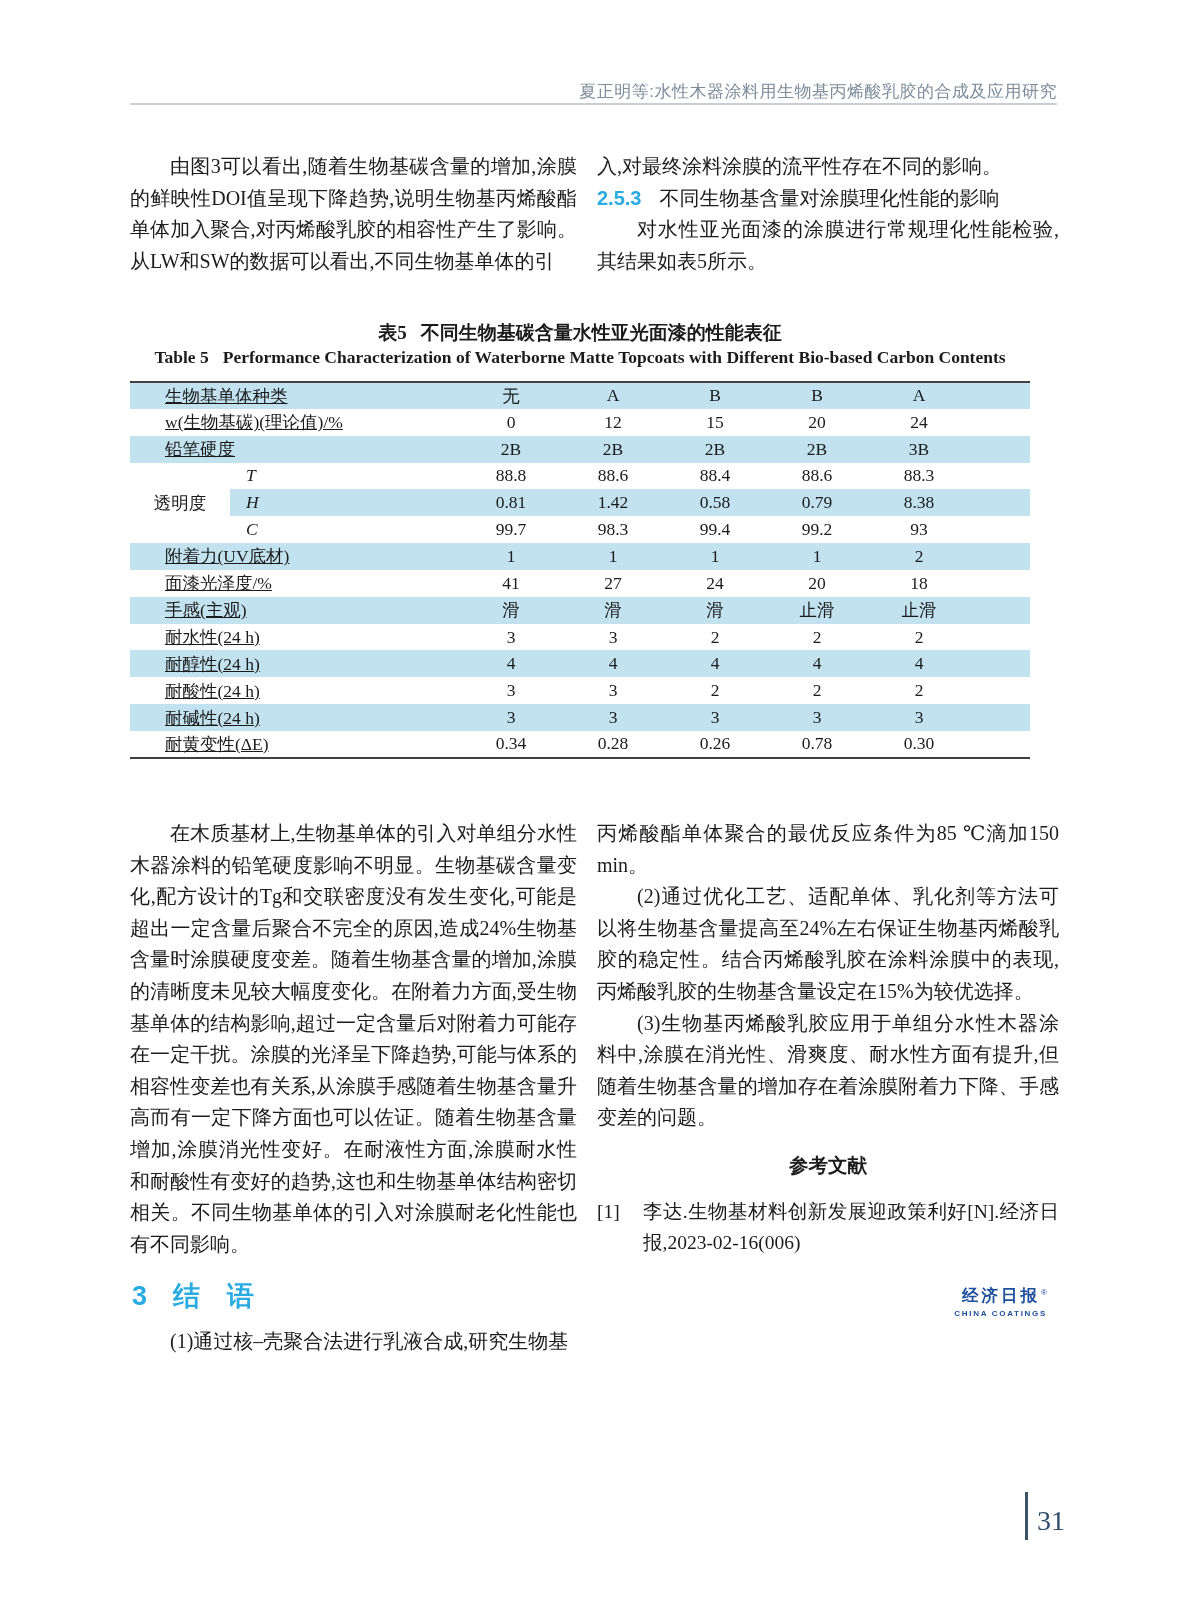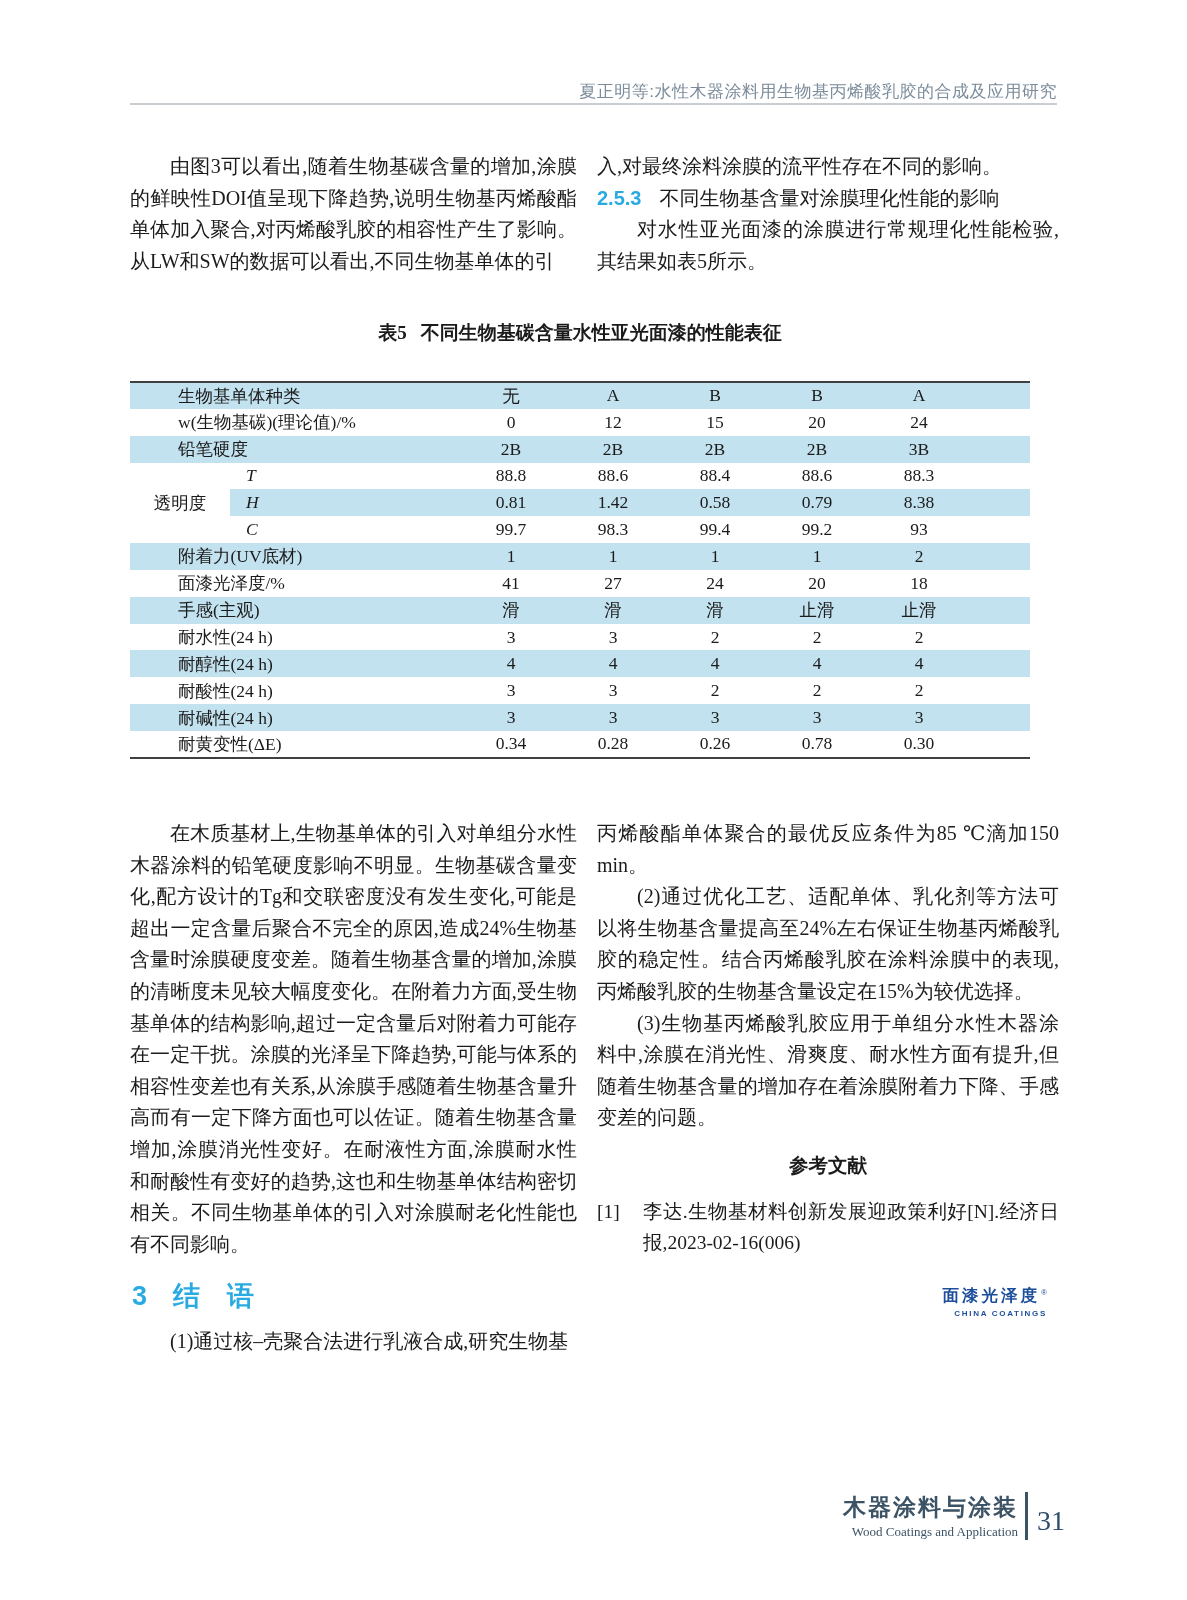--- a/index.html
+++ b/index.html
@@ -30,21 +30,21 @@
         font-weight:bold;font-size:19px;}
   .caption-en{position:absolute;top:347px;left:130px;width:900px;text-align:center;
         font-weight:bold;font-size:17.5px;font-family:"Liberation Serif",serif;}
   .cap-gap{margin-left:14px;}
   
   .perf-table{position:absolute;left:130px;top:381px;width:900px;border-collapse:collapse;
         table-layout:fixed;border-top:2.5px solid var(--table-border);
         border-bottom:2.5px solid var(--table-border);font-size:17.5px;}
   .perf-table td{height:26.85px;padding:0;vertical-align:middle;overflow:hidden;white-space:nowrap;}
   .perf-table .shaded{background:var(--table-shade);}
-  .perf-table .row-label{padding-left:48px;}
+  .perf-table .row-label{padding-left:35px;text-decoration:underline;}
   .perf-table .group-label{text-align:center;}
   .perf-table .sub-label{font-style:italic;padding-left:16px;}
   .perf-table .val{text-align:center;}
   
   .ref-heading{text-align:center;font-weight:bold;font-size:19.5px;margin:16px 0 14px;}
   .ref-item{position:relative;padding-left:46px;font-size:19.5px;line-height:31.6px;text-align:justify;}
   .ref-label{position:absolute;left:0;top:0;}
   
   .logo{position:absolute;top:1285px;right:140px;text-align:right;color:var(--logo-blue);
         font-family:"Liberation Sans",sans-serif;}
@@ -74,20 +74,23 @@
   <div class="col col-tr">
     <p>入,对最终涂料涂膜的流平性存在不同的影响。</p>
     <p class="sec-line">
       <span class="sec-num">2.5.3</span><span>不同生物基含量对涂膜理化性能的影响</span>
     </p>
     <p class="indent">对水性亚光面漆的涂膜进行常规理化性能检验,其结果如表5所示。</p>
   </div>
 
   <div class="caption-cn">
     <span>表5</span><span class="cap-gap">不同生物基碳含量水性亚光面漆的性能表征</span>
+  </div>
+  <div class="caption-en">
+    <span>Table 5</span><span class="cap-gap">Performance Characterization of Waterborne Matte Topcoats with Different Bio-based Carbon Contents</span>
   </div>
 
   <table class="perf-table">
     <colgroup>
       <col style="width:100px">
         <col style="width:230px">
       <col style="width:102px">
         <col style="width:102px">
         <col style="width:102px">
       <col style="width:102px">
@@ -239,27 +242,23 @@
     <p class="indent">(3)生物基丙烯酸乳胶应用于单组分水性木器涂料中,涂膜在消光性、滑爽度、耐水性方面有提升,但随着生物基含量的增加存在着涂膜附着力下降、手感变差的问题。</p>
     <div class="ref-heading">参考文献</div>
     <div class="ref-item">
       <span class="ref-label">[1]</span>
       <span>李达.生物基材料创新发展迎政策利好[N].经济日报,2023-02-16(006)</span>
     </div>
   </div>
 
   <div class="logo">
     <div>
-      <span class="logo-cn">面漆光泽度</span><span class="logo-reg">®</span>
+      <span class="logo-cn">经济日报</span><span class="logo-reg">®</span>
     </div>
     <div class="logo-en">CHINA COATINGS</div>
   </div>
 
   <div class="footer">
-    <div class="footer-titles">
-      <div class="footer-cn">木器涂料与涂装</div>
-      <div class="footer-en">Wood Coatings and Application</div>
-    </div>
     <div class="footer-divider"></div>
     <div class="footer-page">31</div>
   </div>
 
 </div>
 
 </body></html>

